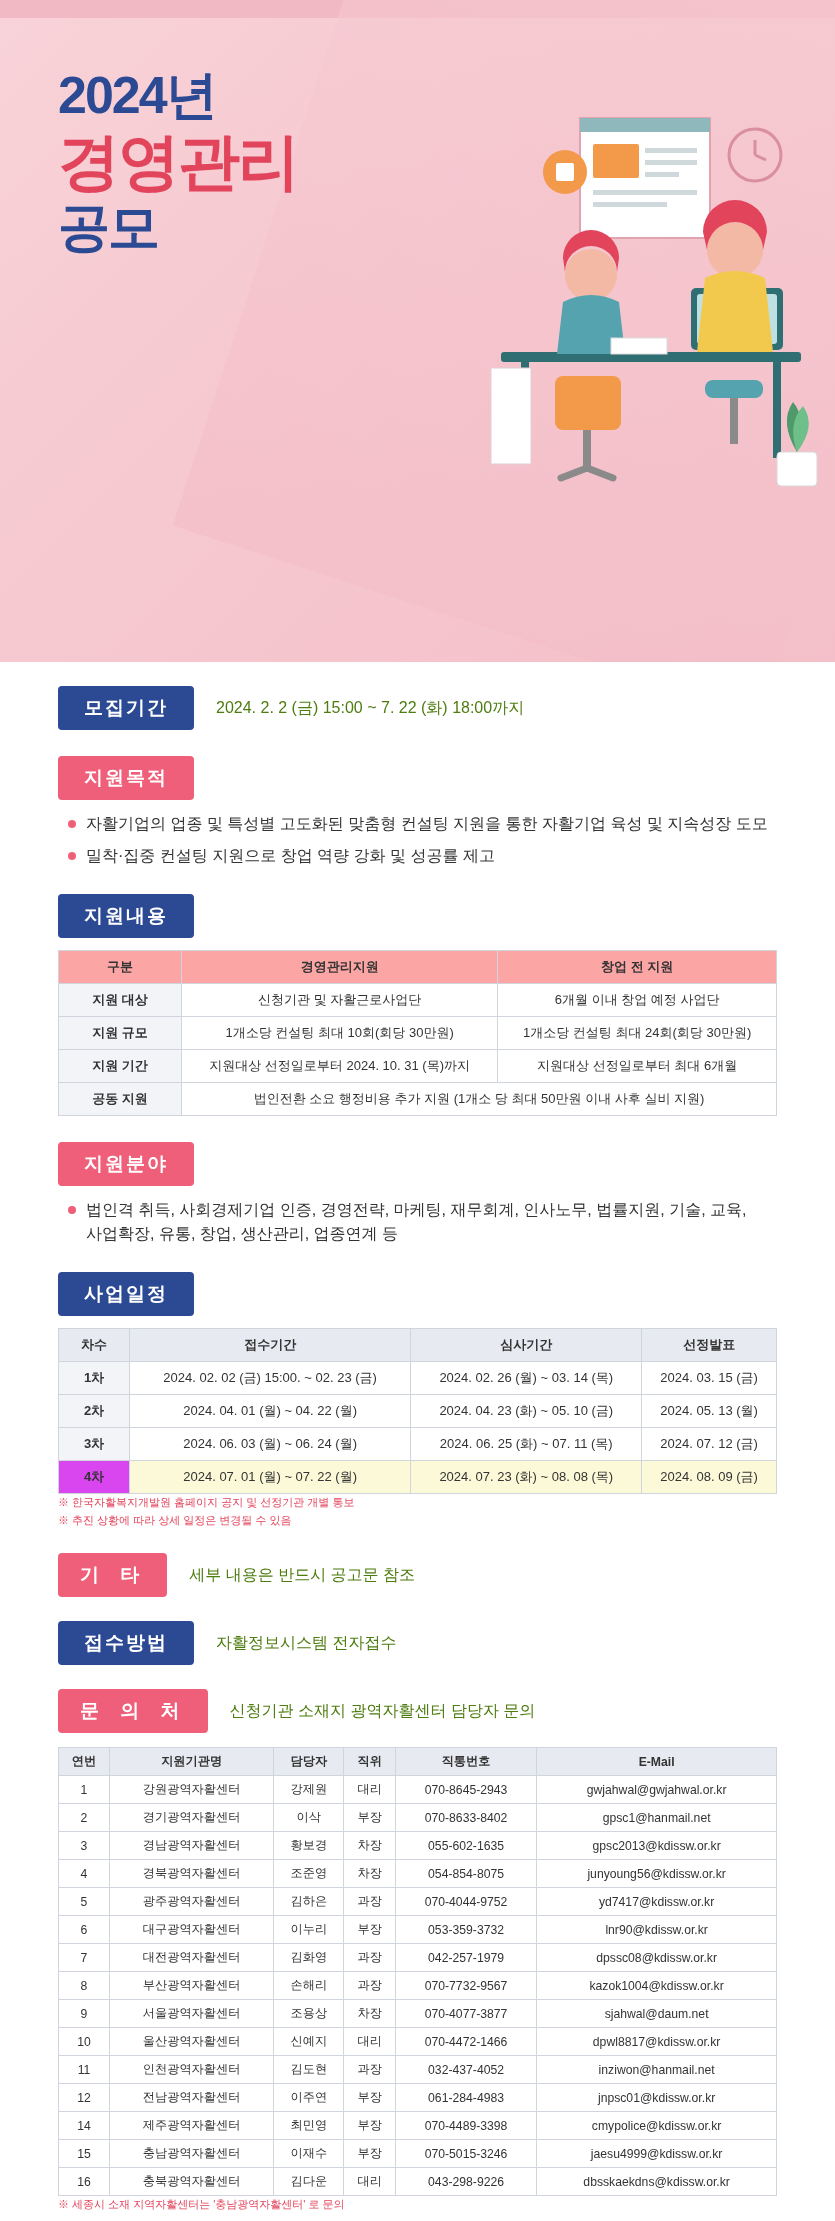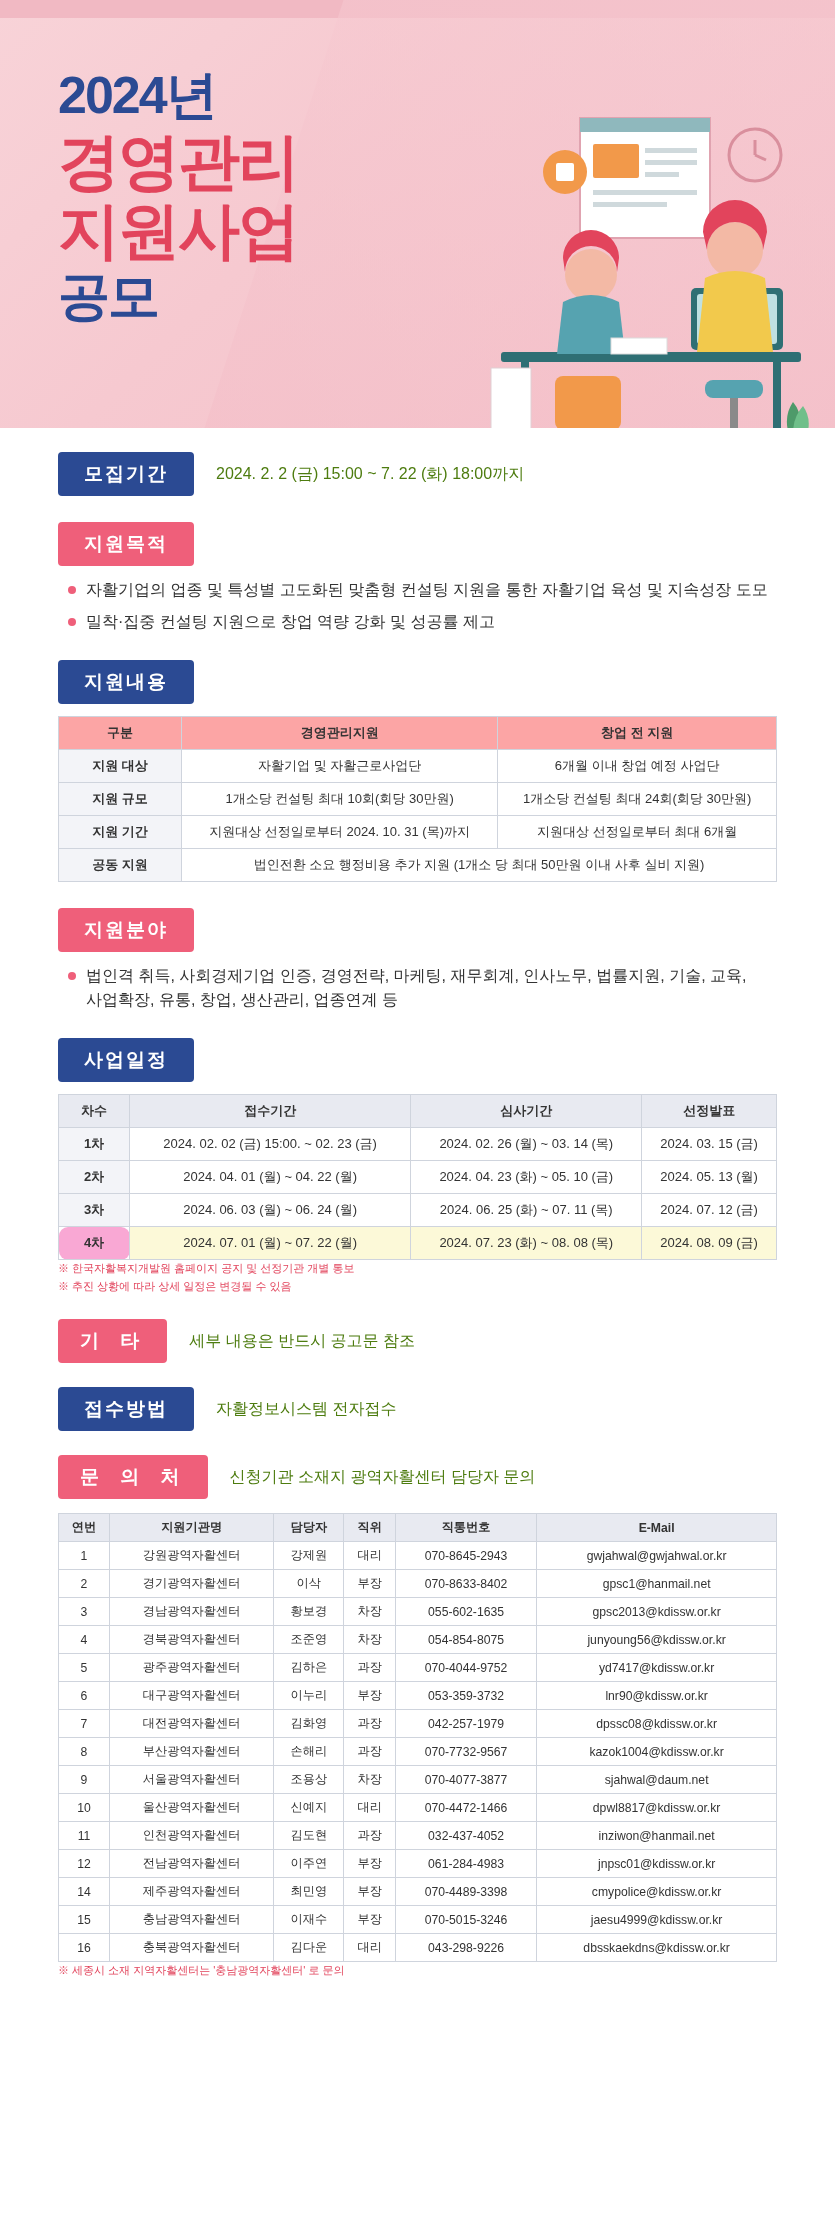--- a/index.html
+++ b/index.html
@@ -8,21 +8,21 @@
     background:#ffffff;
     font-family:"Liberation Sans", sans-serif;
     color:#333;
     -webkit-font-smoothing:antialiased;
   }
   .page { width:835px; min-height:2221px; position:relative; background:#fff; }
 
   
   .hero {
     position:relative;
-    height:428px;
+    height:662px;
     background:linear-gradient(135deg,#f8d3d8 0%, #f6c9d0 40%, #f4bfc8 100%);
     overflow:hidden;
   }
   .hero-band {
     position:absolute; left:0; top:0; width:100%; height:18px; background:#f1b9c3;
   }
   .hero-diag {
     position:absolute; right:-60px; top:-120px; width:620px; height:760px;
     background:linear-gradient(180deg,#f7cdd4,#f3bcc6);
     transform:rotate(18deg);
@@ -73,21 +73,21 @@
   .tbl-support thead th { background:#fca5a5; font-weight:bold; }
   .tbl-support td.rowhead { background:#f3f4f8; font-weight:bold; width:110px; }
 
   .tbl-sched { margin-top:12px; }
   .tbl-sched th, .tbl-sched td {
     border:1px solid #cfd4dd; padding:7px 4px; text-align:center; color:#333;
   }
   .tbl-sched thead th { background:#e8eaf1; font-weight:bold; }
   .tbl-sched td.c0 { background:#f3f4f8; font-weight:bold; width:62px; }
   .tbl-sched tr.hl td { background:#fcf9d8; }
-  .tbl-sched tr.hl td.c0 { background:#f9a8d4;border-radius:9px; }
+  .tbl-sched tr.hl td.c0 { background:#d946ef; }
 
   .note { font-size:11px; color:#e2445c; margin-top:0; line-height:1.6; }
 
   .tbl-contact { margin-top:14px; font-size:12.2px; }
   .tbl-contact th, .tbl-contact td {
     border:1px solid #cfd4dd; padding:5px 4px; text-align:center; color:#333;
   }
   .tbl-contact thead th { background:#e8eaf1; font-weight:bold; }
   .tbl-contact td.num { width:42px; }
 
@@ -103,21 +103,20 @@
 
 <div class="page">
 
   <div class="hero">
     <div class="hero-band"></div>
     <div class="hero-diag"></div>
 
     <div class="hero-title">
       <div class="hero-line hl-1">2024년</div>
       <div class="hero-line hl-2">경영관리</div>
-      <div class="hero-line hl-3">지원사업</div>
       <div class="hero-line hl-4">공모</div>
     </div>
 
     <svg class="illus" viewBox="0 0 420 420">
 
       <circle cx="350" cy="55" r="26" fill="none" stroke="#d98f9d" stroke-width="3"></circle>
       <line x1="350" y1="55" x2="350" y2="40" stroke="#d98f9d" stroke-width="3"></line>
       <line x1="350" y1="55" x2="361" y2="60" stroke="#d98f9d" stroke-width="3"></line>
 
       <rect x="175" y="18" width="130" height="120" fill="#ffffff" stroke="#e0a3b0" stroke-width="2"></rect>
@@ -194,21 +193,21 @@
         <thead>
           <tr>
             <th>구분</th>
             <th>경영관리지원</th>
             <th>창업 전 지원</th>
           </tr>
         </thead>
         <tbody>
           <tr>
             <td class="rowhead">지원 대상</td>
-            <td>자활기업 및 자활근로사업단</td>
+            <td>신청기관 및 자활근로사업단</td>
             <td>6개월 이내 창업 예정 사업단</td>
           </tr>
           <tr>
             <td class="rowhead">지원 규모</td>
             <td>1개소당 컨설팅 최대 10회(회당 30만원)</td>
             <td>1개소당 컨설팅 최대 24회(회당 30만원)</td>
           </tr>
           <tr>
             <td class="rowhead">지원 기간</td>
             <td>지원대상 선정일로부터 2024. 10. 31 (목)까지</td>

